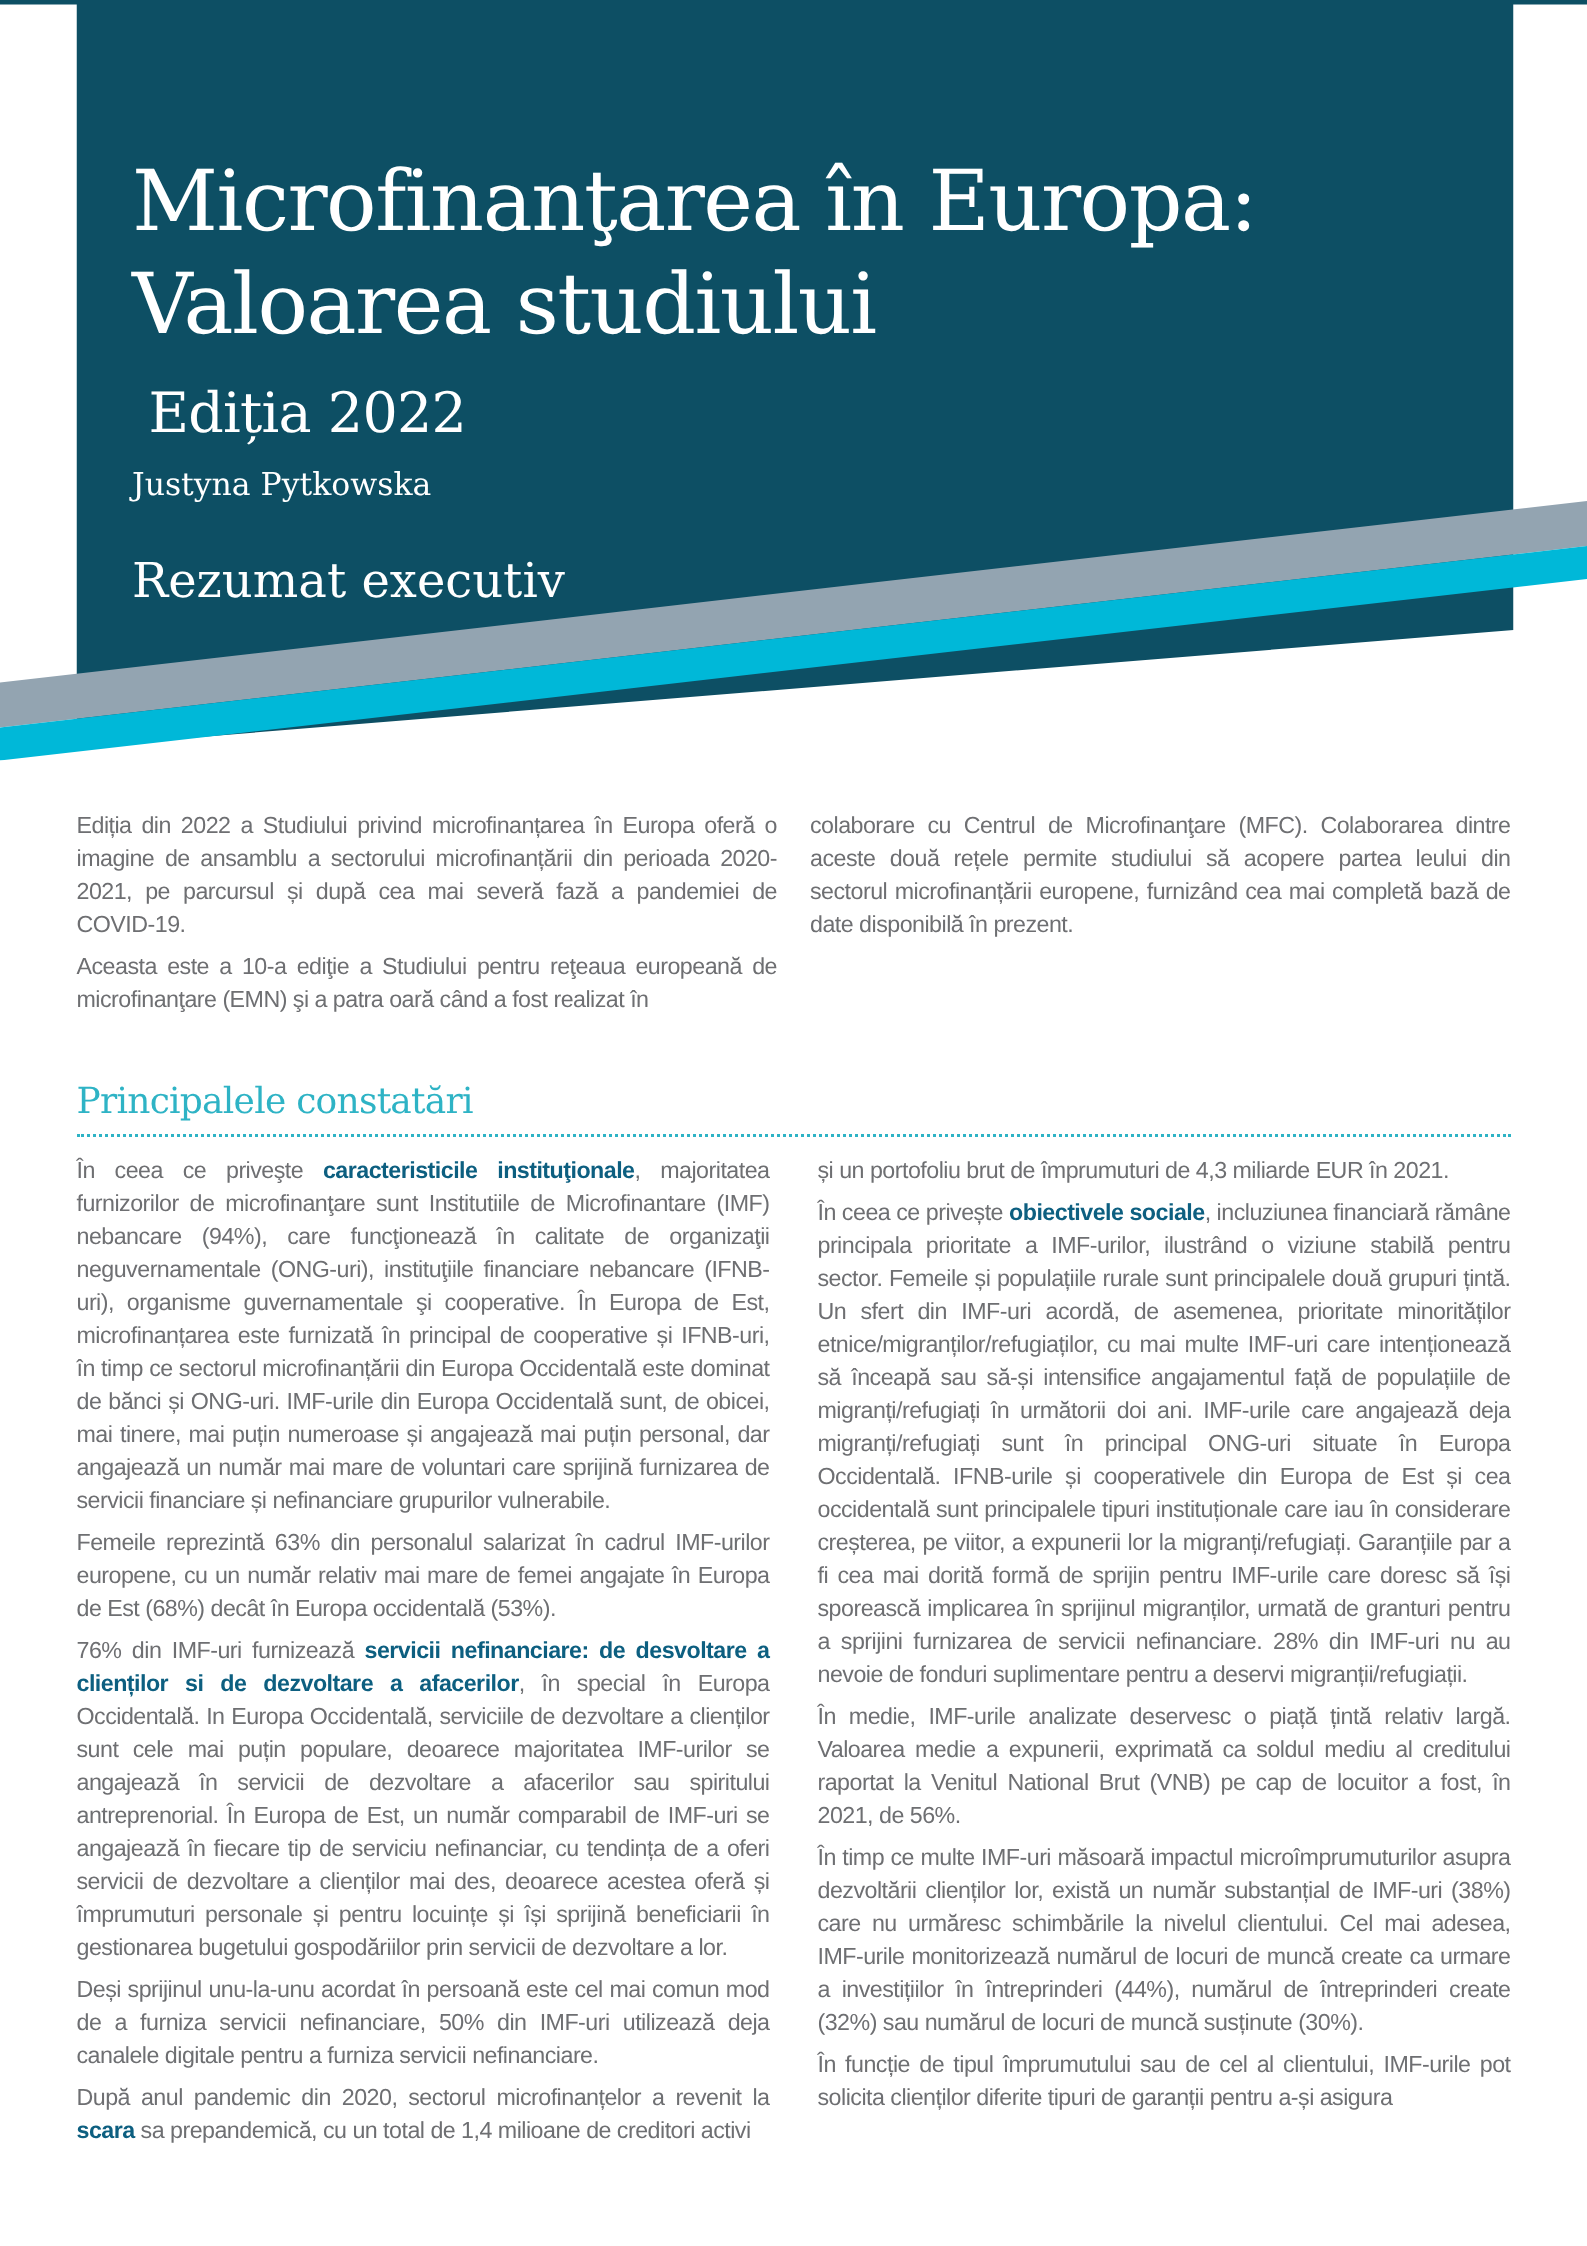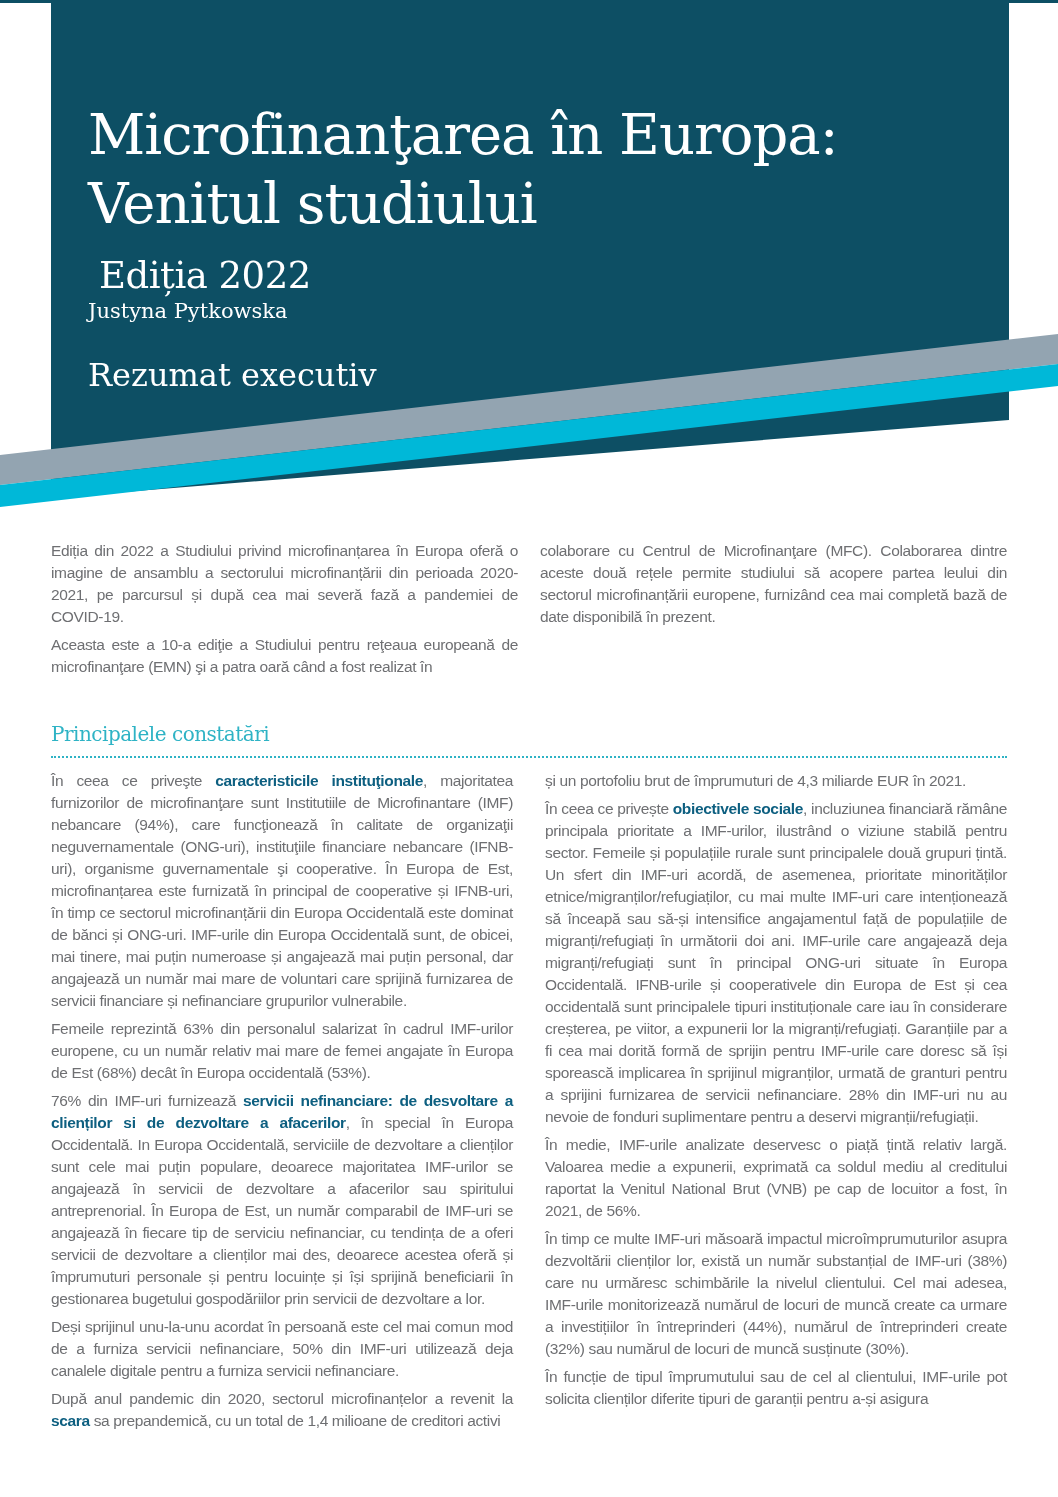--- a/index.html
+++ b/index.html
@@ -17,48 +17,48 @@
         background:var(--c-stripe_gray,#93a4b1);
         clip-path:polygon(0px 455px,1058px 334px,1058px 364px,0px 485px);}
   .stripe-cyan{position:absolute;top:0;left:0;width:1058px;height:520px;
         background:var(--c-stripe_cyan,#00b8d8);
         clip-path:polygon(0px 485px,1058px 364px,1058px 386px,0px 507px);}
   .header-content{position:absolute;left:88px;top:100px;color:#ffffff;}
   .title{margin:0;font-family:"DejaVu Serif",serif;font-weight:400;
         font-size:56px;line-height:69px;letter-spacing:-1px;color:#ffffff;}
   .edition{font-family:"DejaVu Serif",serif;font-size:37px;line-height:44px;
         margin-top:16px;letter-spacing:-0.5px;margin-left:11px;}
-  .author{font-family:"DejaVu Serif",serif;font-size:21px;line-height:26px;}
+  .author{font-family:"DejaVu Serif",serif;font-size:21px;line-height:26px;margin-top:12px;}
   .subtitle{font-family:"DejaVu Serif",serif;font-size:32px;line-height:38px;margin-top:32px;}
 
   
   .main{position:absolute;left:51px;top:540px;width:956px;}
   .two-col{display:flex;gap:22px;}
   .col{width:467px;}
   .col p{margin:0 0 6px 0;font-size:15.5px;line-height:22px;letter-spacing:-0.35px;
         text-align:justify;color:var(--c-body_text,#6e6f72);}
   .accent{color:var(--c-accent,#0d5f80);font-weight:bold;}
   .section-heading{margin:34px 0 0 0;font-family:"DejaVu Serif",serif;font-weight:400;
-        font-size:20px;line-height:32px;letter-spacing:-0.5px;
+        font-size:24px;line-height:32px;letter-spacing:-0.5px;
         color:var(--c-heading,#2eb3c5);}
   .dotted-rule{height:0;border-top:2px dotted var(--c-heading,#2eb3c5);margin:6px 0 0 0;}
   .findings{margin-top:12px;gap:32px;}
 </style>
 </head>
 <body>
 
 <div class="page">
 
   <div class="header">
     <div class="top-hairline"></div>
     <div class="teal-block"></div>
     <div class="stripe-gray"></div>
     <div class="stripe-cyan"></div>
     <div class="header-content">
-      <h1 class="title"><span>Microfinanţarea în Europa:</span><br><span>Venitul studiului</span></h1>
+      <h1 class="title"><span>Microfinanţarea în Europa:</span><br><span>Valoarea studiului</span></h1>
       <div class="edition">Ediția 2022</div>
       <div class="author">Justyna Pytkowska</div>
       <div class="subtitle">Rezumat executiv</div>
     </div>
   </div>
 
   <div class="main">
 
     <div class="two-col intro">
       <div class="col" id="intro-left">

